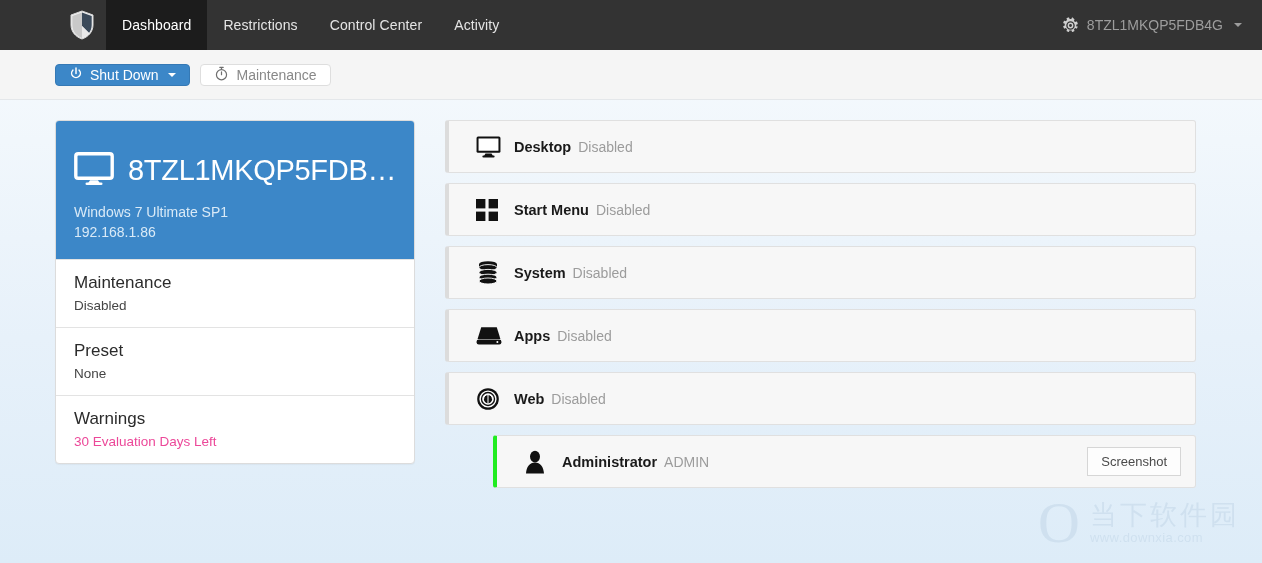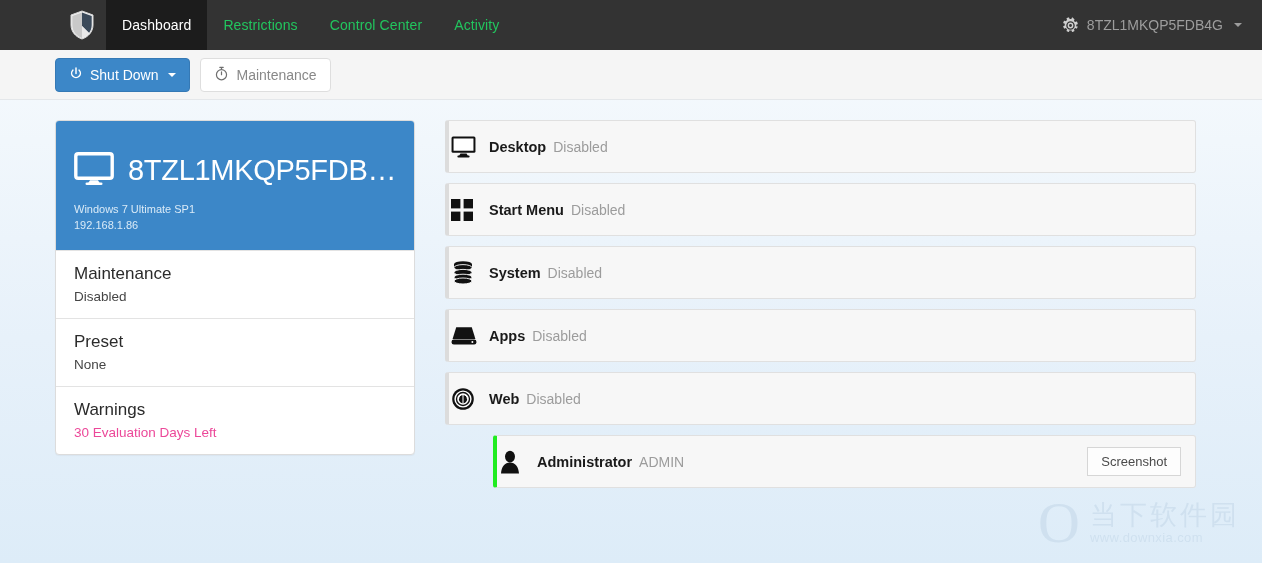--- a/index.html
+++ b/index.html
@@ -34,21 +34,21 @@
   .nav-tabs {
     display: flex;
     align-items: stretch;
     list-style: none;
     margin: 0; padding: 0;
   }
   .nav-tab {
     display: flex;
     align-items: center;
     padding: 0 16px;
-    color: #22c55e;
+    color: #e5e5e5;
     font-size: 14px;
     cursor: pointer;
     white-space: nowrap;
     letter-spacing: .1px;
   }
   .nav-tab.active {
     background: #1c1c1c;
     color: #ffffff;
   }
   .nav-right {
@@ -79,21 +79,21 @@
     border-bottom: 1px solid #e4e7ea;
     display: flex;
     align-items: center;
     padding-left: 55px;
     gap: 10px;
   }
   .btn {
     display: inline-flex;
     align-items: center;
     gap: 7px;
-    height: 34px;
+    height: 22px;
     padding: 0 13px;
     border-radius: 4px;
     font-size: 14px;
     cursor: pointer;
     border: 1px solid transparent;
     line-height: 1;
     white-space: nowrap;
   }
   .btn-primary {
     background: #3c87c8;
@@ -143,21 +143,21 @@
   .panel-title {
     font-size: 29px;
     font-weight: normal;
     line-height: 1.1;
     white-space: nowrap;
     overflow: hidden;
     letter-spacing: -.3px;
   }
   .panel-sub {
     margin-top: 12px;
-    font-size: 11px;
+    font-size: 14px;
     color: #d9eaf7;
     line-height: 1.45;
   }
   .panel-row {
     padding: 13px 18px 14px 18px;
     border-top: 1px solid #e3e3e3;
   }
   .panel-row:first-of-type { border-top: none; }
   .panel-row-label {
     font-size: 17px;
@@ -177,21 +177,21 @@
   .feature-list { display: flex; flex-direction: column; gap: 10px; }
   .feature-row {
     display: flex;
     align-items: center;
     height: 53px;
     background: #f7f7f7;
     border: 1px solid #e0e0e0;
     border-left-width: 4px;
     border-left-color: #dcdcdc;
     border-radius: 3px;
-    padding: 0 14px 0 2px;
+    padding: 0 14px 0 27px;
     cursor: pointer;
   }
   .feature-row.active-user { border-left-color: #21ec21; margin-left: 48px; }
   .feature-icon {
     width: 34px;
     display: flex;
     align-items: center;
     justify-content: flex-start;
     flex: 0 0 34px;
     color: #111111;

